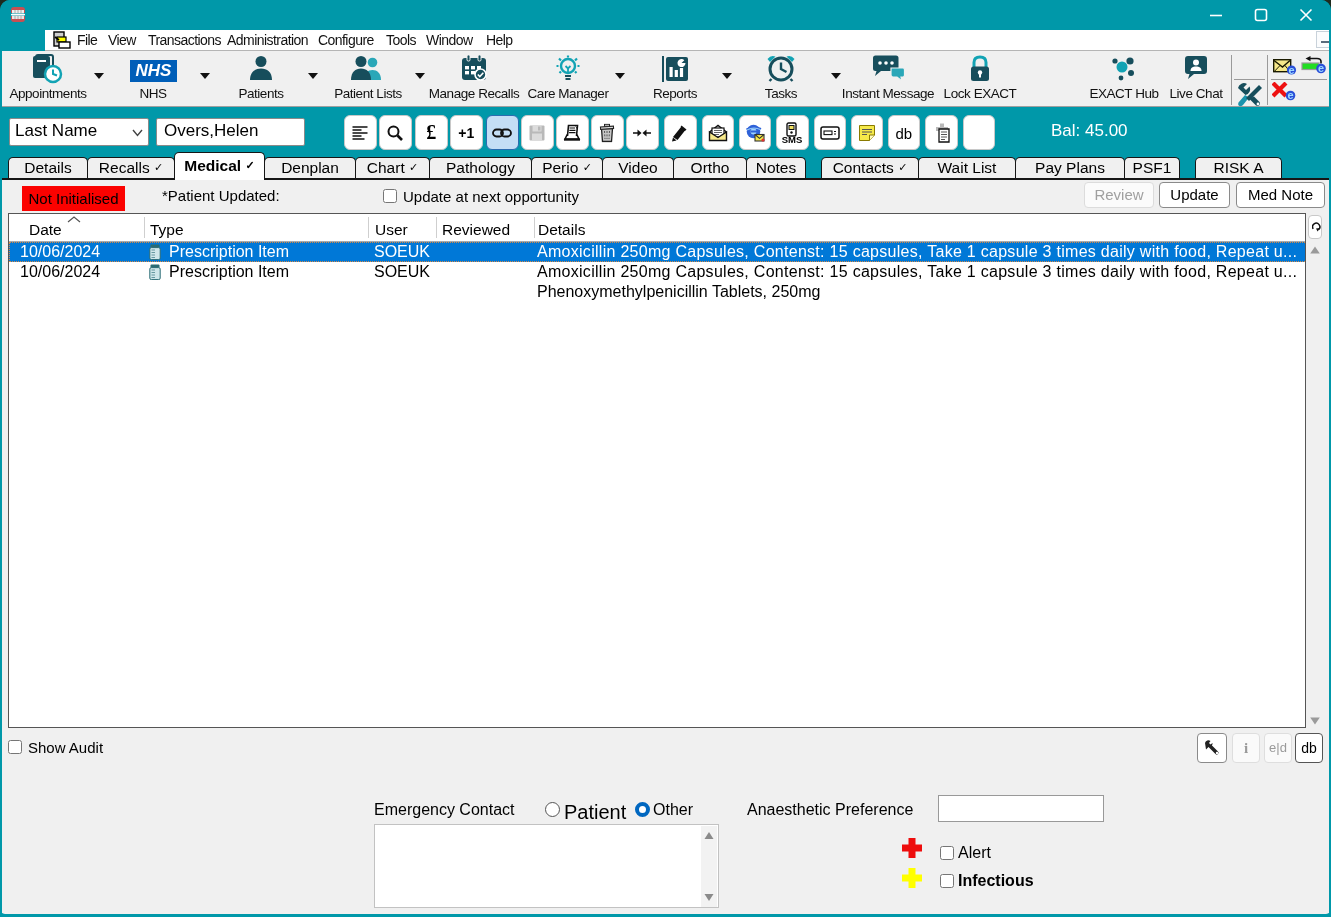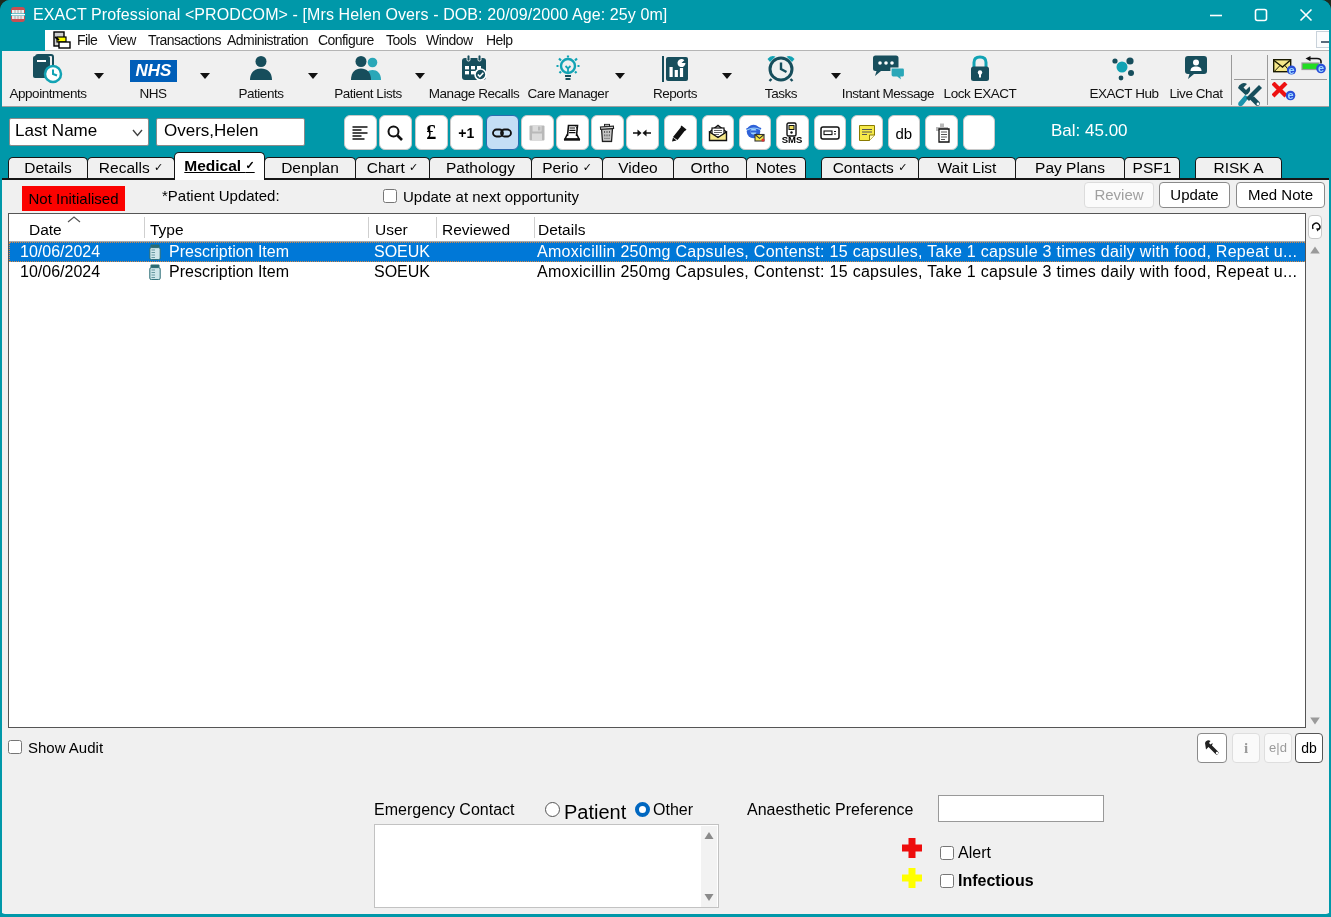--- a/index.html
+++ b/index.html
@@ -19,41 +19,40 @@
   .tb-label { position:absolute; top:35px; font-size:13.5px; letter-spacing:-0.45px; color:#111; text-align:center; transform:translateX(-50%); white-space:nowrap; }
   .tb-icon { position:absolute; top:3px; transform:translateX(-50%); }
   .tb-arrow { position:absolute; top:22px; width:0; height:0; border-left:5px solid transparent; border-right:5px solid transparent; border-top:6px solid #111; }
   
   #tealband { position:absolute; left:0; top:108px; width:1331px; height:72px; background:#0098a9; }
   .srch-btn { position:absolute; top:7px; width:32.5px; height:35px; background:#fff; border:1px solid #c8c8c8; border-radius:6px; }
   .srch-btn svg { position:absolute; left:50%; top:50%; transform:translate(-50%,-50%); }
   .sel-btn { background:#c4def5 !important; border:1px solid #2b6cb0 !important; }
   
   .tab { position:absolute; bottom:2px; height:21px; background:#f0f0f0; border:1px solid #161616; border-bottom:none; border-radius:5px 5px 0 0; font-size:15.5px; color:#000; text-align:center; line-height:20px; white-space:nowrap; }
-  .tab.active { height:28px; bottom:0; background:#fff; font-weight:bold; line-height:26px; z-index:5;text-decoration:underline; }
+  .tab.active { height:28px; bottom:0; background:#fff; font-weight:bold; line-height:26px; z-index:5; }
   
   #content { position:absolute; left:0; top:180px; width:1331px; height:734px; background:#f0f0f0; border-radius:0 0 5px 5px; }
   .btn { position:absolute; background:#fff; border:1px solid #8a8a8a; border-radius:4px; font-size:15px; color:#000; text-align:center; }
   input[type=checkbox] { width:14px; height:14px; }
   .lbl { position:absolute; font-size:15px; color:#000; white-space:nowrap; }
   .field { position:absolute; background:#fff; border:1px solid #c2c2c2; border-bottom:1px solid #6b6b6b; }
 </style>
 </head>
 <body>
 <div id="win">
   <div id="titlebar">
     <svg class="abs" style="left:9px;top:6px" width="18" height="18" viewBox="0 0 18 18">
       <path d="M2 4 Q2 1 5 1 L13 1 Q16 1 16 4 L16 7 L2 7 Z" fill="#c94f52"></path>
       <path d="M2 13 Q2 16 5 16 L13 16 Q16 16 16 13 L16 10 L2 10 Z" fill="#c94f52"></path>
       <rect x="3" y="4" width="12" height="3.4" fill="#efefef"></rect>
       <rect x="3" y="9.6" width="12" height="3.4" fill="#e8e8e8"></rect>
       <path d="M6 4 L6 7.4 M9 4 L9 7.4 M12 4 L12 7.4 M6 9.6 L6 13 M9 9.6 L9 13 M12 9.6 L12 13" stroke="#9a9a9a" stroke-width="0.8"></path>
       <rect x="2" y="7.9" width="14" height="1.4" fill="#fdfdfd"></rect>
     </svg>
-    <div id="title-text">EXACT Professional &lt;PRODCOM&gt; - [Mrs Helen Overs - DOB: 20/09/2000 Age: 25y 0m]</div>
     <svg class="abs" style="left:1205px;top:0" width="22" height="30" viewBox="0 0 22 30">
         <path d="M5 15.5 H17" stroke="#fff" stroke-width="1.6"></path>
       </svg>
     <svg class="abs" style="left:1250px;top:0" width="22" height="30" viewBox="0 0 22 30">
         <rect x="5.5" y="9.5" width="11" height="11" rx="2" fill="none" stroke="#fff" stroke-width="1.6"></rect>
       </svg>
     <svg class="abs" style="left:1295px;top:0" width="22" height="30" viewBox="0 0 22 30">
         <path d="M5.5 9.5 L16.5 20.5 M16.5 9.5 L5.5 20.5" stroke="#fff" stroke-width="1.6"></path>
       </svg>
   </div>
@@ -416,20 +415,21 @@
         <span class="abs" style="left:11px;top:1px">10/06/2024</span>
         <svg class="abs" style="left:140px;top:2px" width="12" height="16" viewBox="0 0 12 16">
             <rect x="1.5" y="0.5" width="9" height="3.5" rx="1" fill="#2a6b74"></rect>
             <rect x="0.8" y="3.6" width="10.4" height="12" rx="1.5" fill="#cfe6ea" stroke="#2a6b74" stroke-width="1"></rect>
             <path d="M2.5 6 H6 M2.5 8.5 H6 M2.5 11 H6 M2.5 13.5 H6" stroke="#5b8f99" stroke-width="0.9"></path>
           </svg>
         <span class="abs" style="left:160px;top:1px">Prescription Item</span>
         <span class="abs" style="left:365px;top:1px">SOEUK</span>
         <span class="abs" style="left:528px;top:1px;white-space:nowrap;letter-spacing:0.28px">Amoxicillin 250mg Capsules, Contenst: 15 capsules, Take 1 capsule 3 times daily with food, Repeat u...</span>
       </div>
+      <div class="abs" style="left:528px;top:69px;font-size:16px">Phenoxymethylpenicillin Tablets, 250mg</div>
     </div>
 
     <div class="abs" style="left:1308px;top:35px;width:14px;height:24px;background:#fff;border:1px solid #c9c9c9;border-radius:4px">
       <svg style="position:absolute;left:2.5px;top:6px" width="9" height="11" viewBox="0 0 9 11">
           <path d="M1.2 6.8 A3.6 3.6 0 1 1 6.5 7.6" fill="none" stroke="#111" stroke-width="1.5"></path>
           <path d="M8 6 L5.6 9.4 L4 6.4 Z" fill="#111"></path>
         </svg>
     </div>
     <svg class="abs" style="left:1310px;top:66px" width="10" height="8" viewBox="0 0 10 8">
         <path d="M5 0.5 L9.8 7.5 L0.2 7.5 Z" fill="#9a9a9a"></path>

